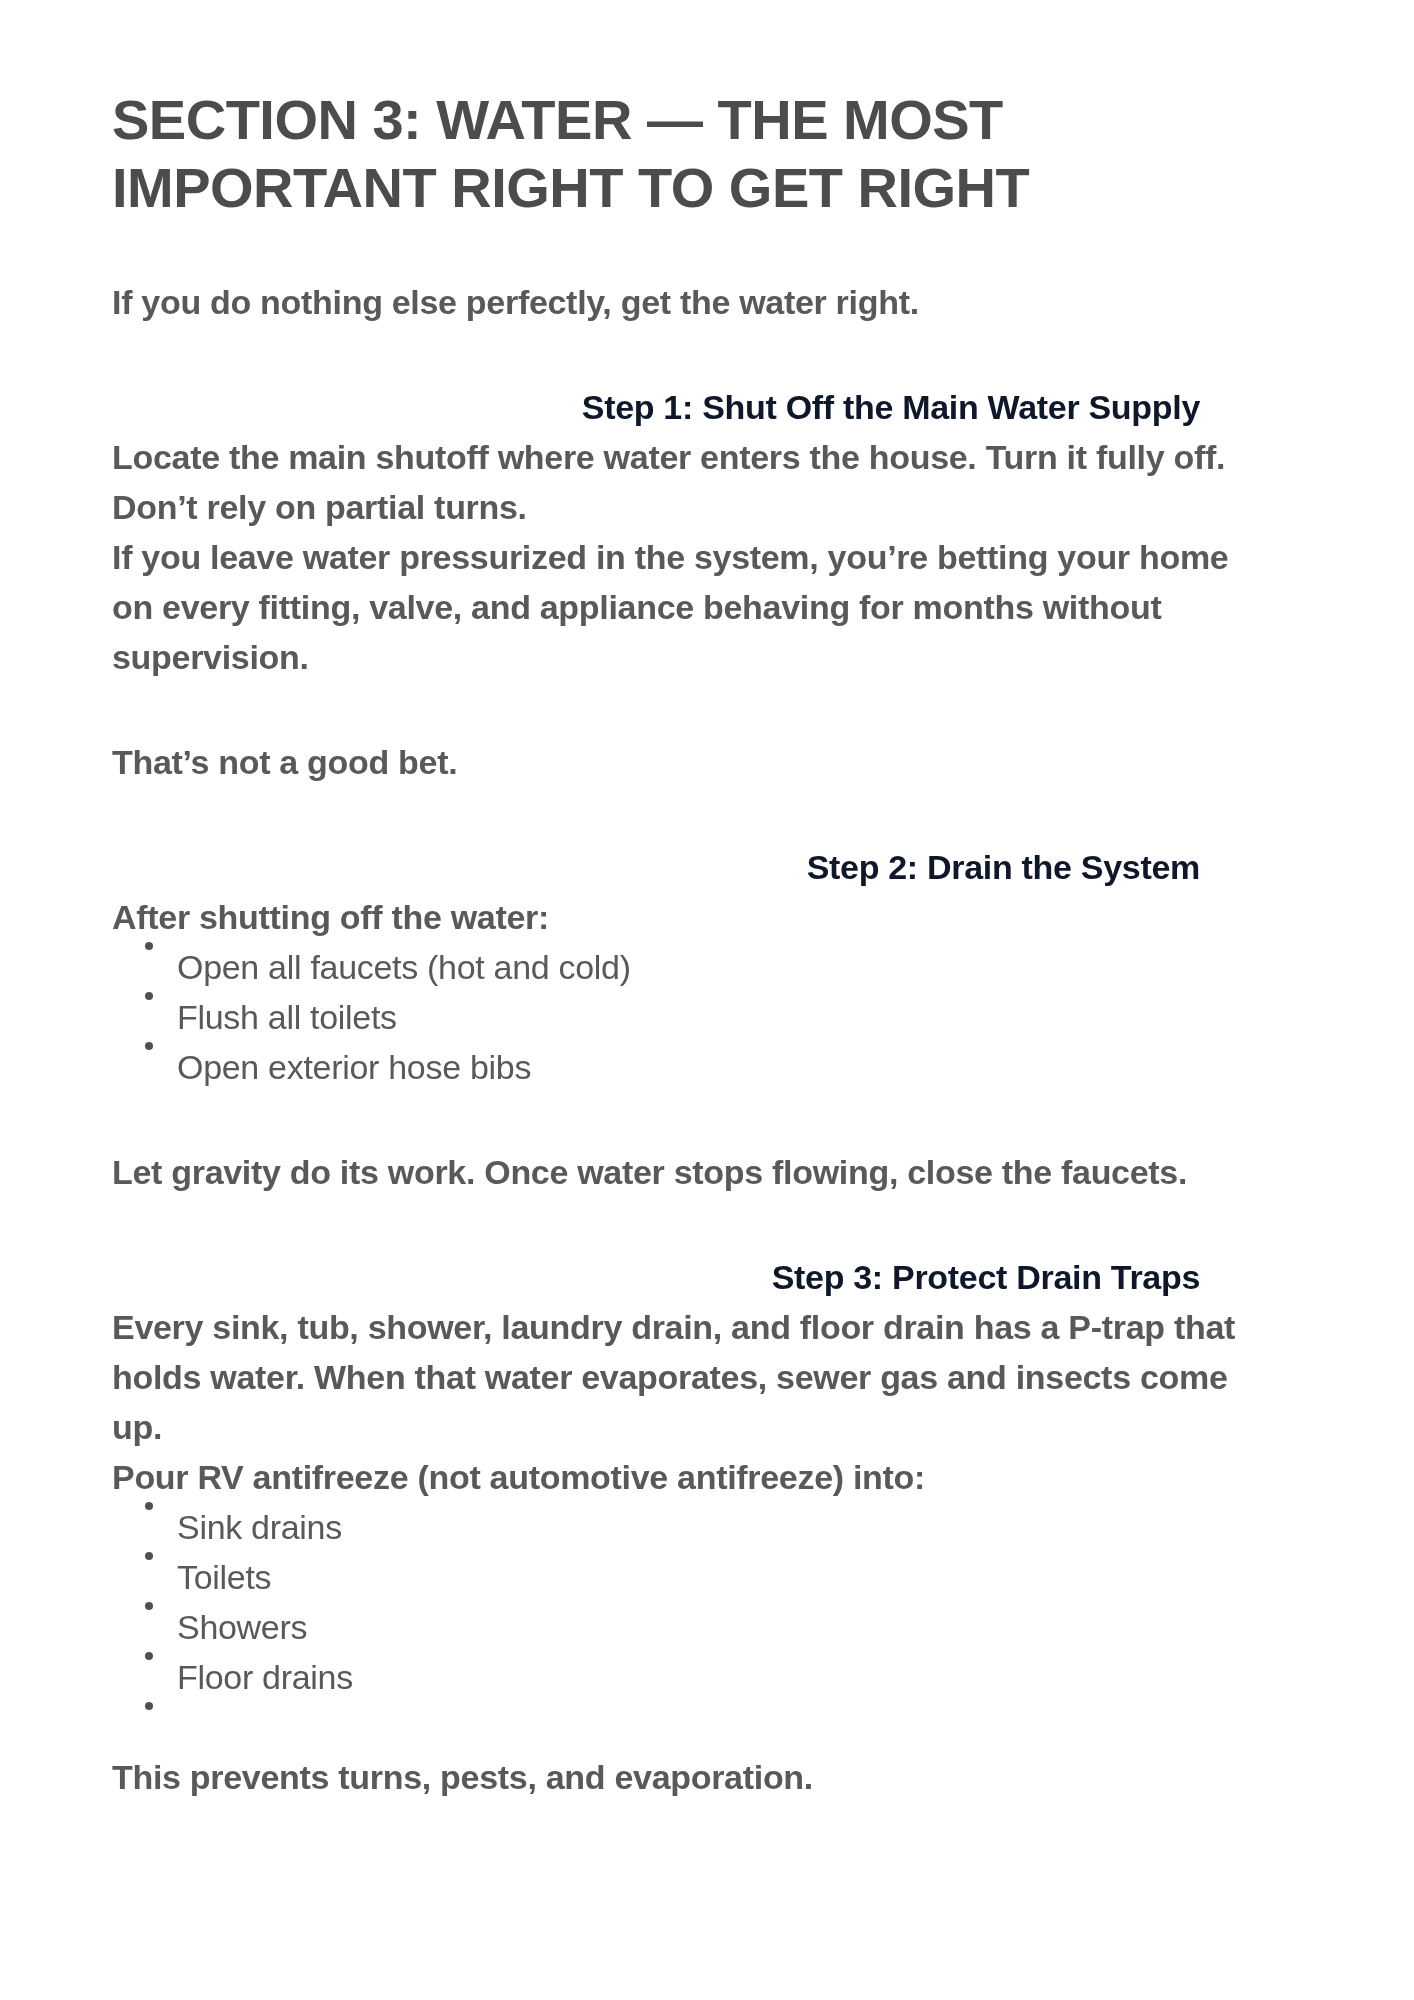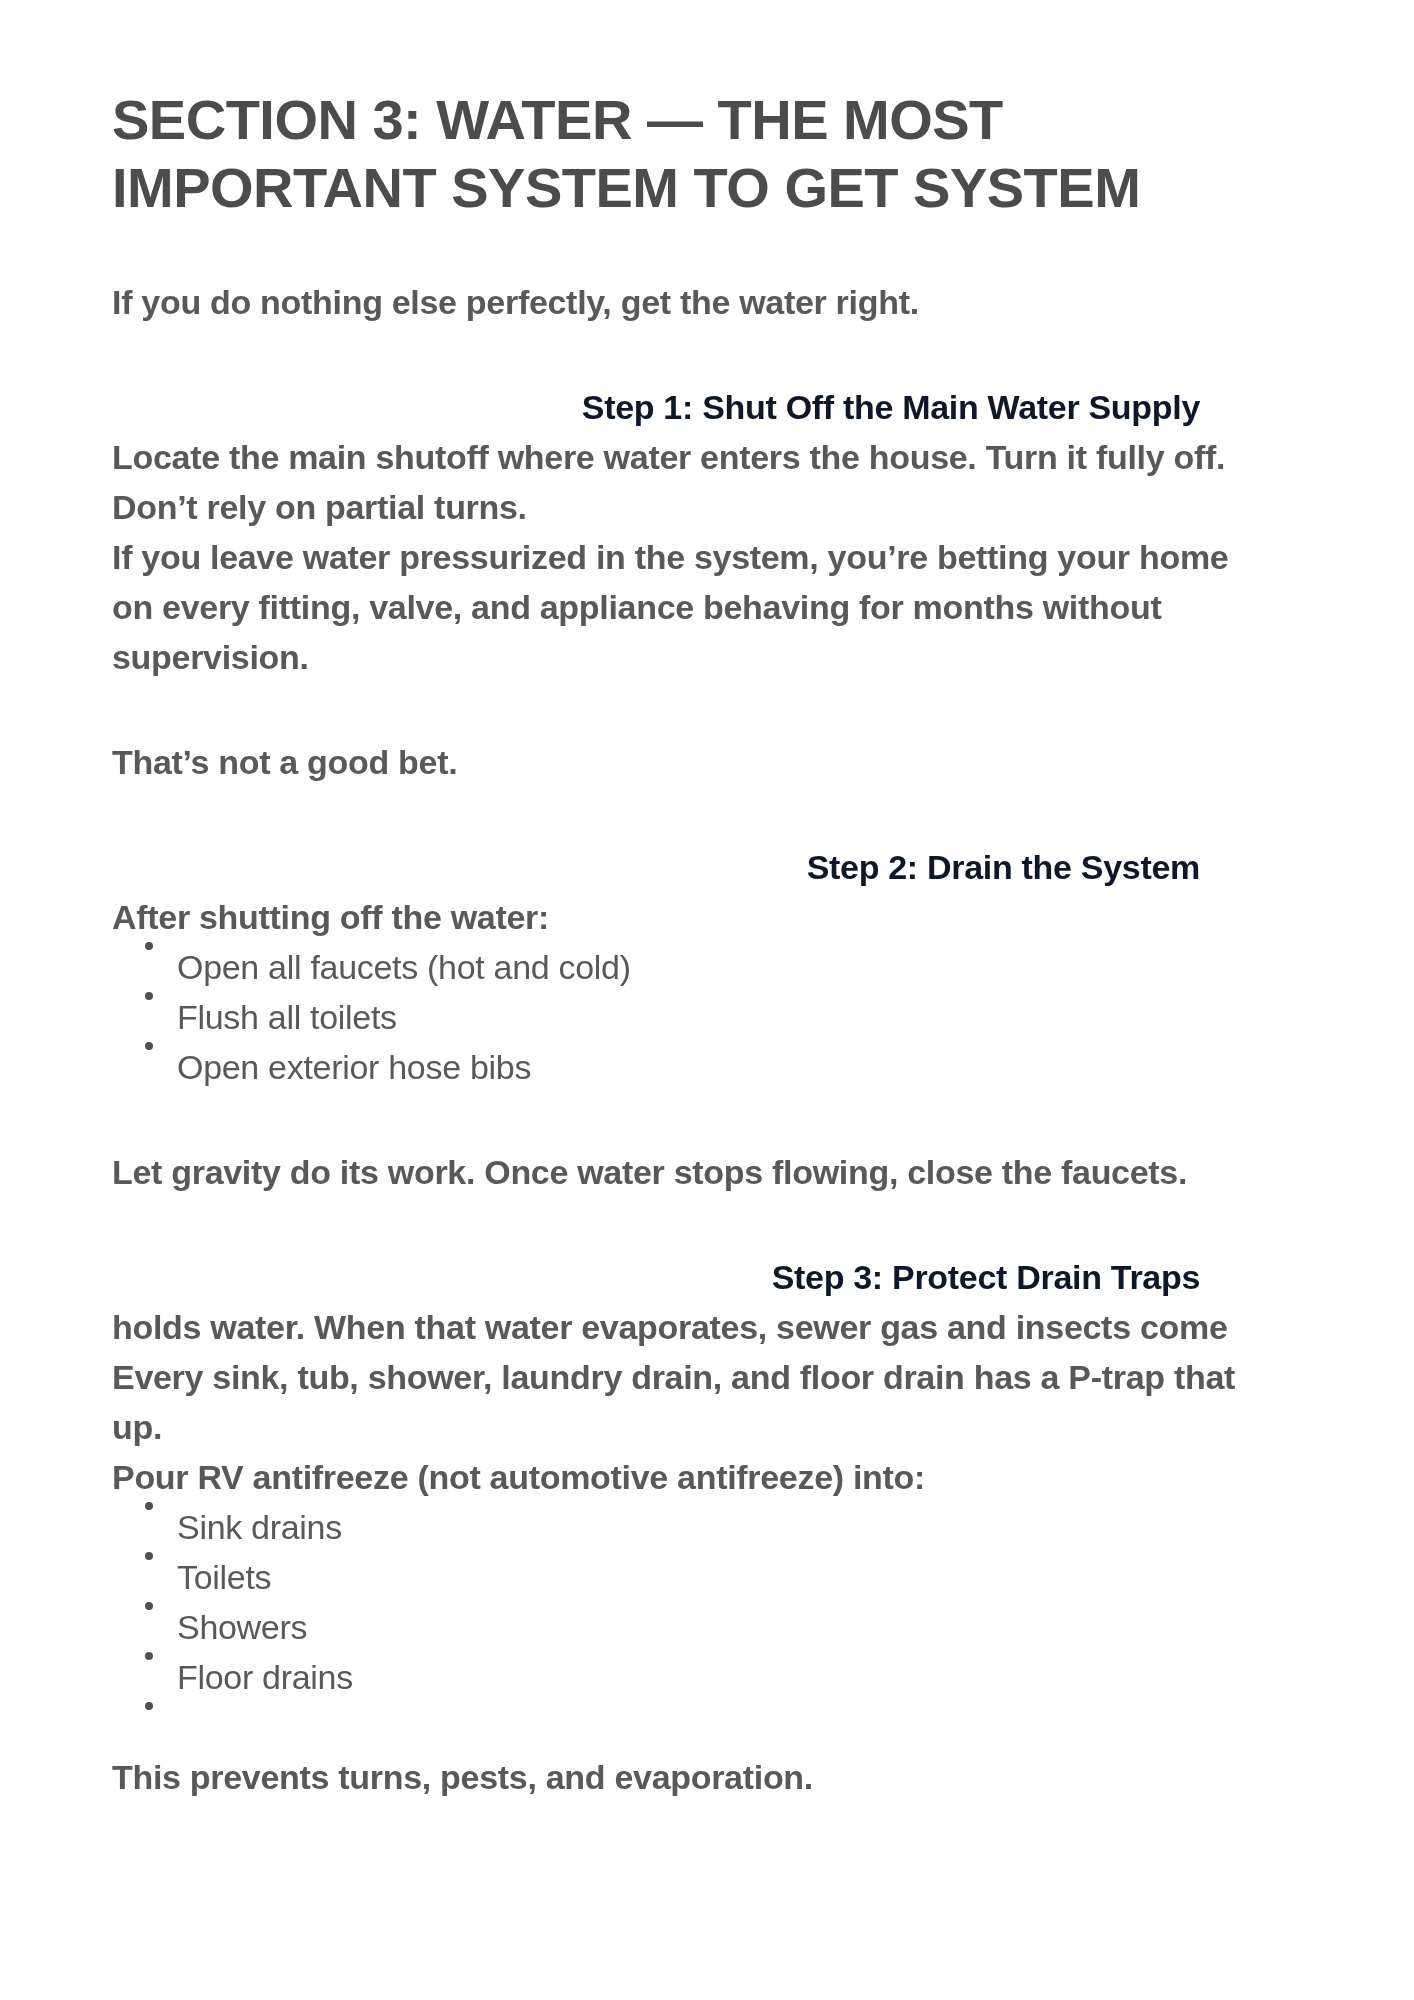--- a/index.html
+++ b/index.html
@@ -68,21 +68,21 @@
     white-space: nowrap;
   }
 </style>
 </head>
 <body>
 
 <div class="page">
   <div>
       <div class="block block--heading">
         <div class="h1-line">SECTION 3: WATER — THE MOST</div>
-        <div class="h1-line">IMPORTANT SYSTEM TO GET SYSTEM</div>
+        <div class="h1-line">IMPORTANT RIGHT TO GET RIGHT</div>
       </div>
       <div class="block block--paragraph">
         <div class="line">If you do nothing else perfectly, get the water right.</div>
       </div>
       <div class="block block--step">
         <div class="line step-title">Step 1: Shut Off the Main Water Supply</div>
         <div class="line">Locate the main shutoff where water enters the house. Turn it fully off.</div>
         <div class="line">Don’t rely on partial turns.</div>
         <div class="line">If you leave water pressurized in the system, you’re betting your home</div>
         <div class="line">on every fitting, valve, and appliance behaving for months without</div>
@@ -107,22 +107,22 @@
             <span class="bullet-dot"></span>
             <span class="bullet-text">Open exterior hose bibs</span>
           </div>
         </div>
       </div>
       <div class="block block--paragraph">
         <div class="line">Let gravity do its work. Once water stops flowing, close the faucets.</div>
       </div>
       <div class="block block--step">
         <div class="line step-title">Step 3: Protect Drain Traps</div>
+        <div class="line">Every sink, tub, shower, laundry drain, and floor drain has a P-trap that</div>
         <div class="line">holds water. When that water evaporates, sewer gas and insects come</div>
-        <div class="line">Every sink, tub, shower, laundry drain, and floor drain has a P-trap that</div>
         <div class="line">up.</div>
         <div class="line">Pour RV antifreeze (not automotive antifreeze) into:</div>
         <div class="bullet-list">
           <div class="bullet-item">
             <span class="bullet-dot"></span>
             <span class="bullet-text">Sink drains</span>
           </div>
           <div class="bullet-item">
             <span class="bullet-dot"></span>
             <span class="bullet-text">Toilets</span>

